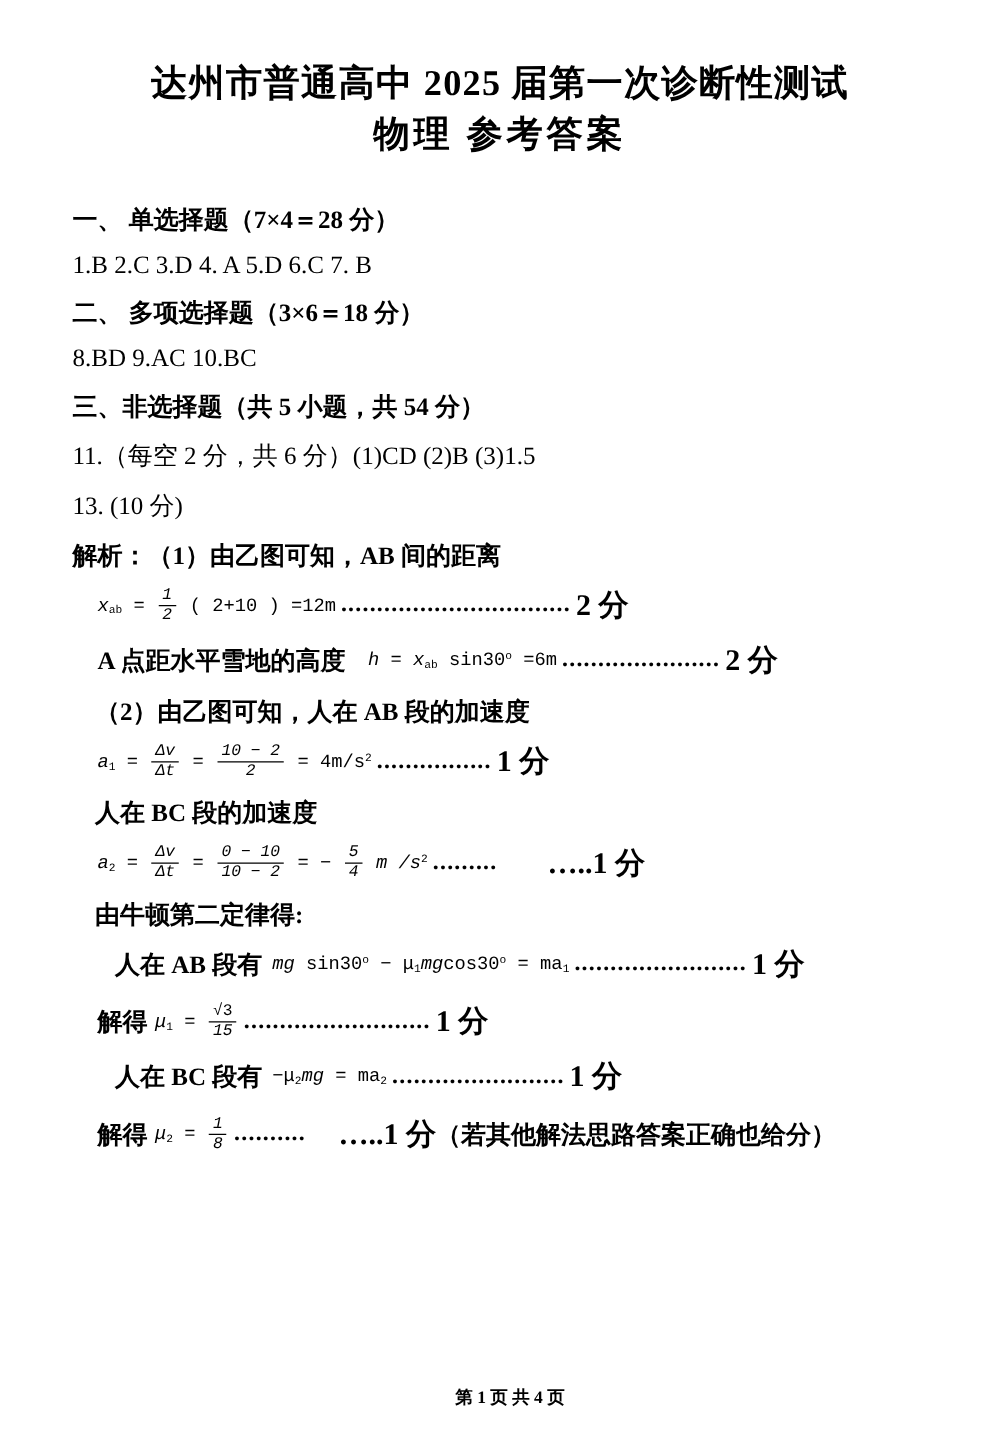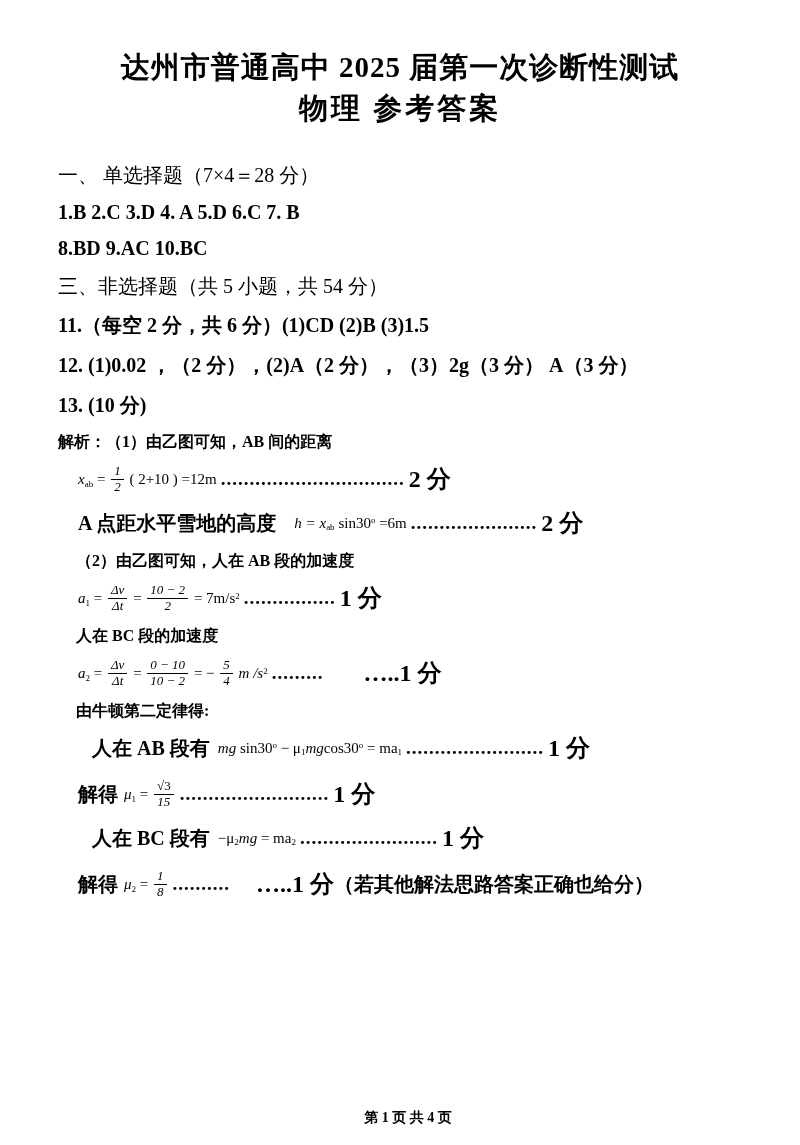--- a/index.html
+++ b/index.html
@@ -37,48 +37,48 @@
     font-weight: bold;
     letter-spacing: 3px;
     line-height: 1.35;
     margin-top: 2px;
   }
   .body-block {
     margin-top: 34px;
   }
   .sec-head {
     font-size: 20px;
+    font-weight: bold;
+    margin-bottom: 12px;
+  }
+  .ans-row {
+    font-size: 20px;
     font-weight: normal;
-    margin-bottom: 12px;
-  }
-  .ans-row {
-    font-size: 20px;
-    font-weight: bold;
     margin-bottom: 13px;
   }
   .q13 {
     margin-top: 2px;
   }
   .sol-line {
-    font-size: 16px;
+    font-size: 20px;
     font-weight: bold;
     margin: 0 0 10px 0;
   }
   .sol-line.ind1 { padding-left: 18px; }
   .formula-line {
     display: flex;
     align-items: center;
     margin: 0 0 12px 0;
     padding-left: 34px;
     font-size: 20px;
     font-weight: bold;
   }
   .formula-line.ind0 { padding-left: 20px; }
   .math {
-    font-family: Liberation Serif, serif;
+    font-family: Liberation Mono, monospace;
     font-size: 15px;
     font-style: italic;
     font-weight: normal;
     white-space: nowrap;
   }
   .math .up { font-style: normal; }
   .math sub {
     font-size: 9px;
     font-style: normal;
     vertical-align: -0.25em;
@@ -141,26 +141,26 @@
   <div class="title-block">
     <div class="title-line1">达州市普通高中 2025 届第一次诊断性测试</div>
     <div class="title-line2">物理  参考答案</div>
   </div>
 
   <div class="body-block">
 
     <div class="sec-head">一、  单选择题（7×4＝28 分）</div>
     <div class="ans-row">1.B      2.C      3.D     4. A         5.D         6.C         7. B</div>
 
+    <div class="sec-head">二、  多项选择题（3×6＝18 分）</div>
     <div class="ans-row">8.BD        9.AC       10.BC</div>
 
     <div class="sec-head">三、非选择题（共 5 小题，共 54 分）</div>
 
     <div class="ans-row">11.（每空 2 分，共 6 分）(1)CD               (2)B            (3)1.5</div>
-    <div class="ans-row">12. (1)0.02 ，（2 分），(2)A（2 分），（3）2g（3 分）  A（3 分）</div>
     <div class="ans-row q13">13. (10 分)</div>
 
     <div class="sol-line">解析：（1）由乙图可知，AB 间的距离</div>
 
     <div class="formula-line ind0">
       <span class="math">
         <span>x</span><sub>ab</sub>
         <span class="up">=</span>
         <span class="frac">
           <span class="num-part">1</span>
@@ -189,21 +189,21 @@
         <span class="up">=</span>
         <span class="frac">
           <span class="num-part">Δv</span>
           <span class="den-part">Δt</span>
         </span>
         <span class="up">=</span>
         <span class="frac">
           <span class="num-part">10 − 2</span>
           <span class="den-part">2</span>
         </span>
-        <span class="up">= 7m</span><span class="up">/s</span><sup>2</sup>
+        <span class="up">= 4m</span><span class="up">/s</span><sup>2</sup>
       </span>
       <span class="dots">................</span>
       <span class="score">1 分</span>
     </div>
 
     <div class="sol-line ind1">人在 BC 段的加速度</div>
 
     <div class="formula-line ind0">
       <span class="math">
         <span>a</span><sub>2</sub>

